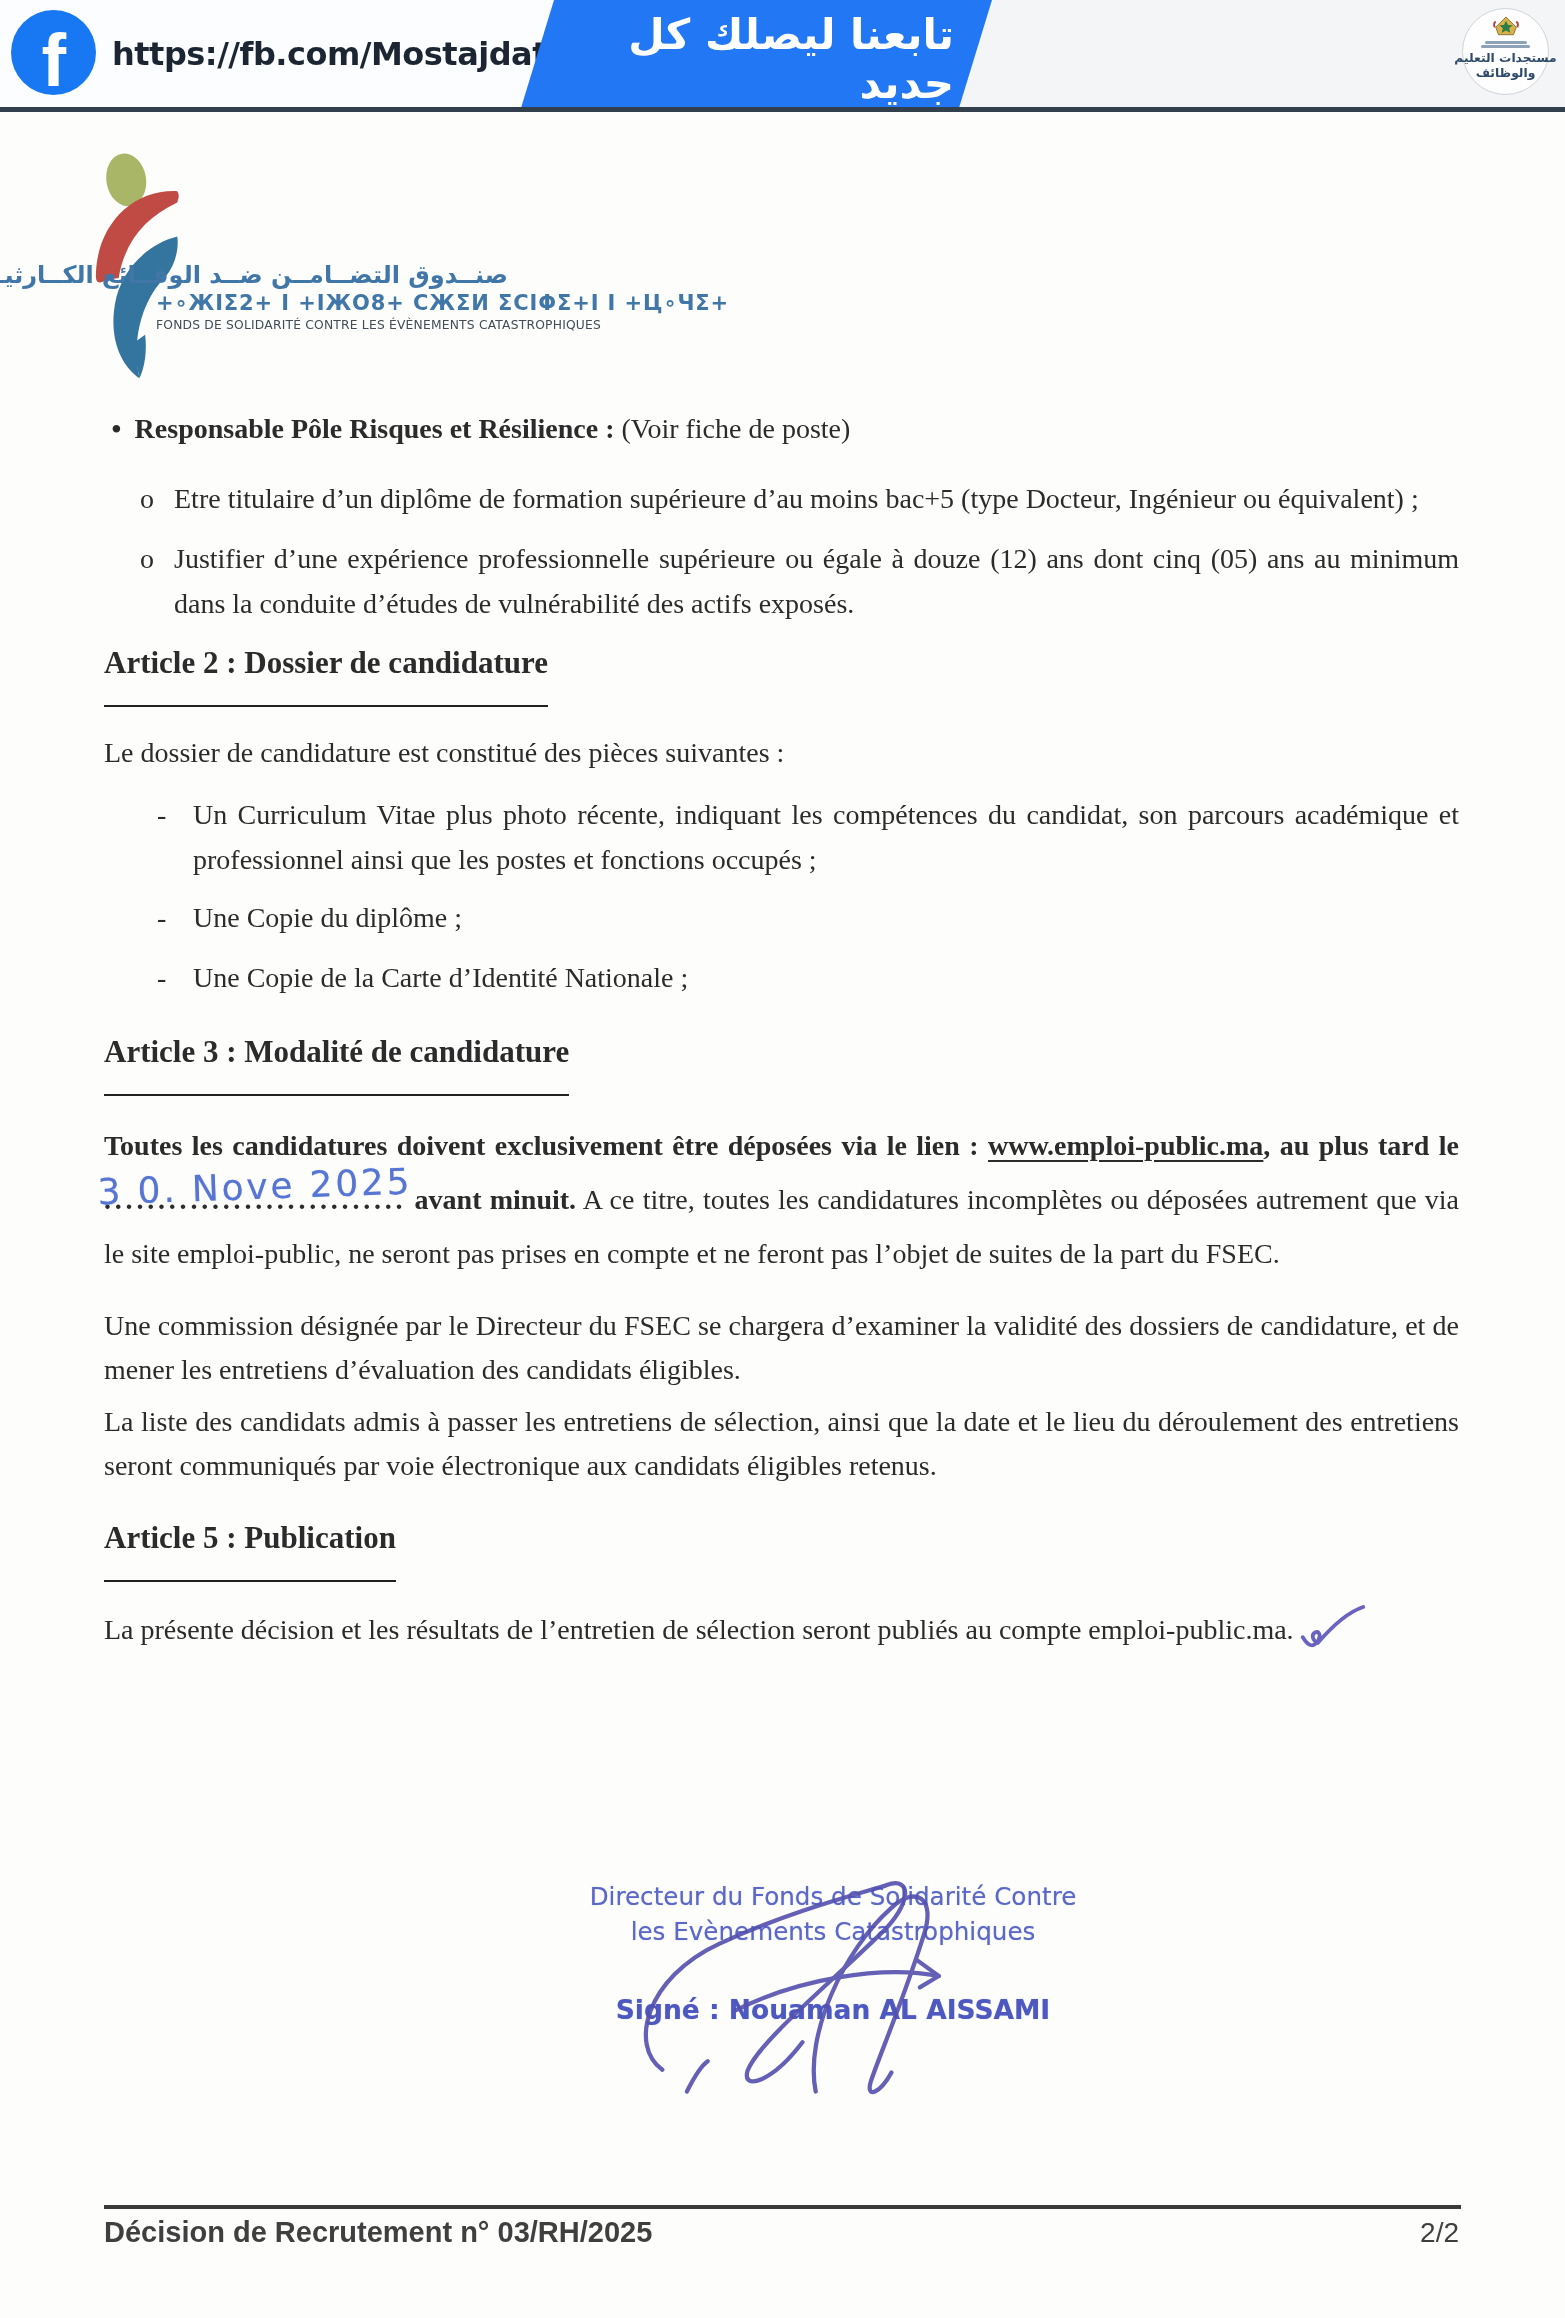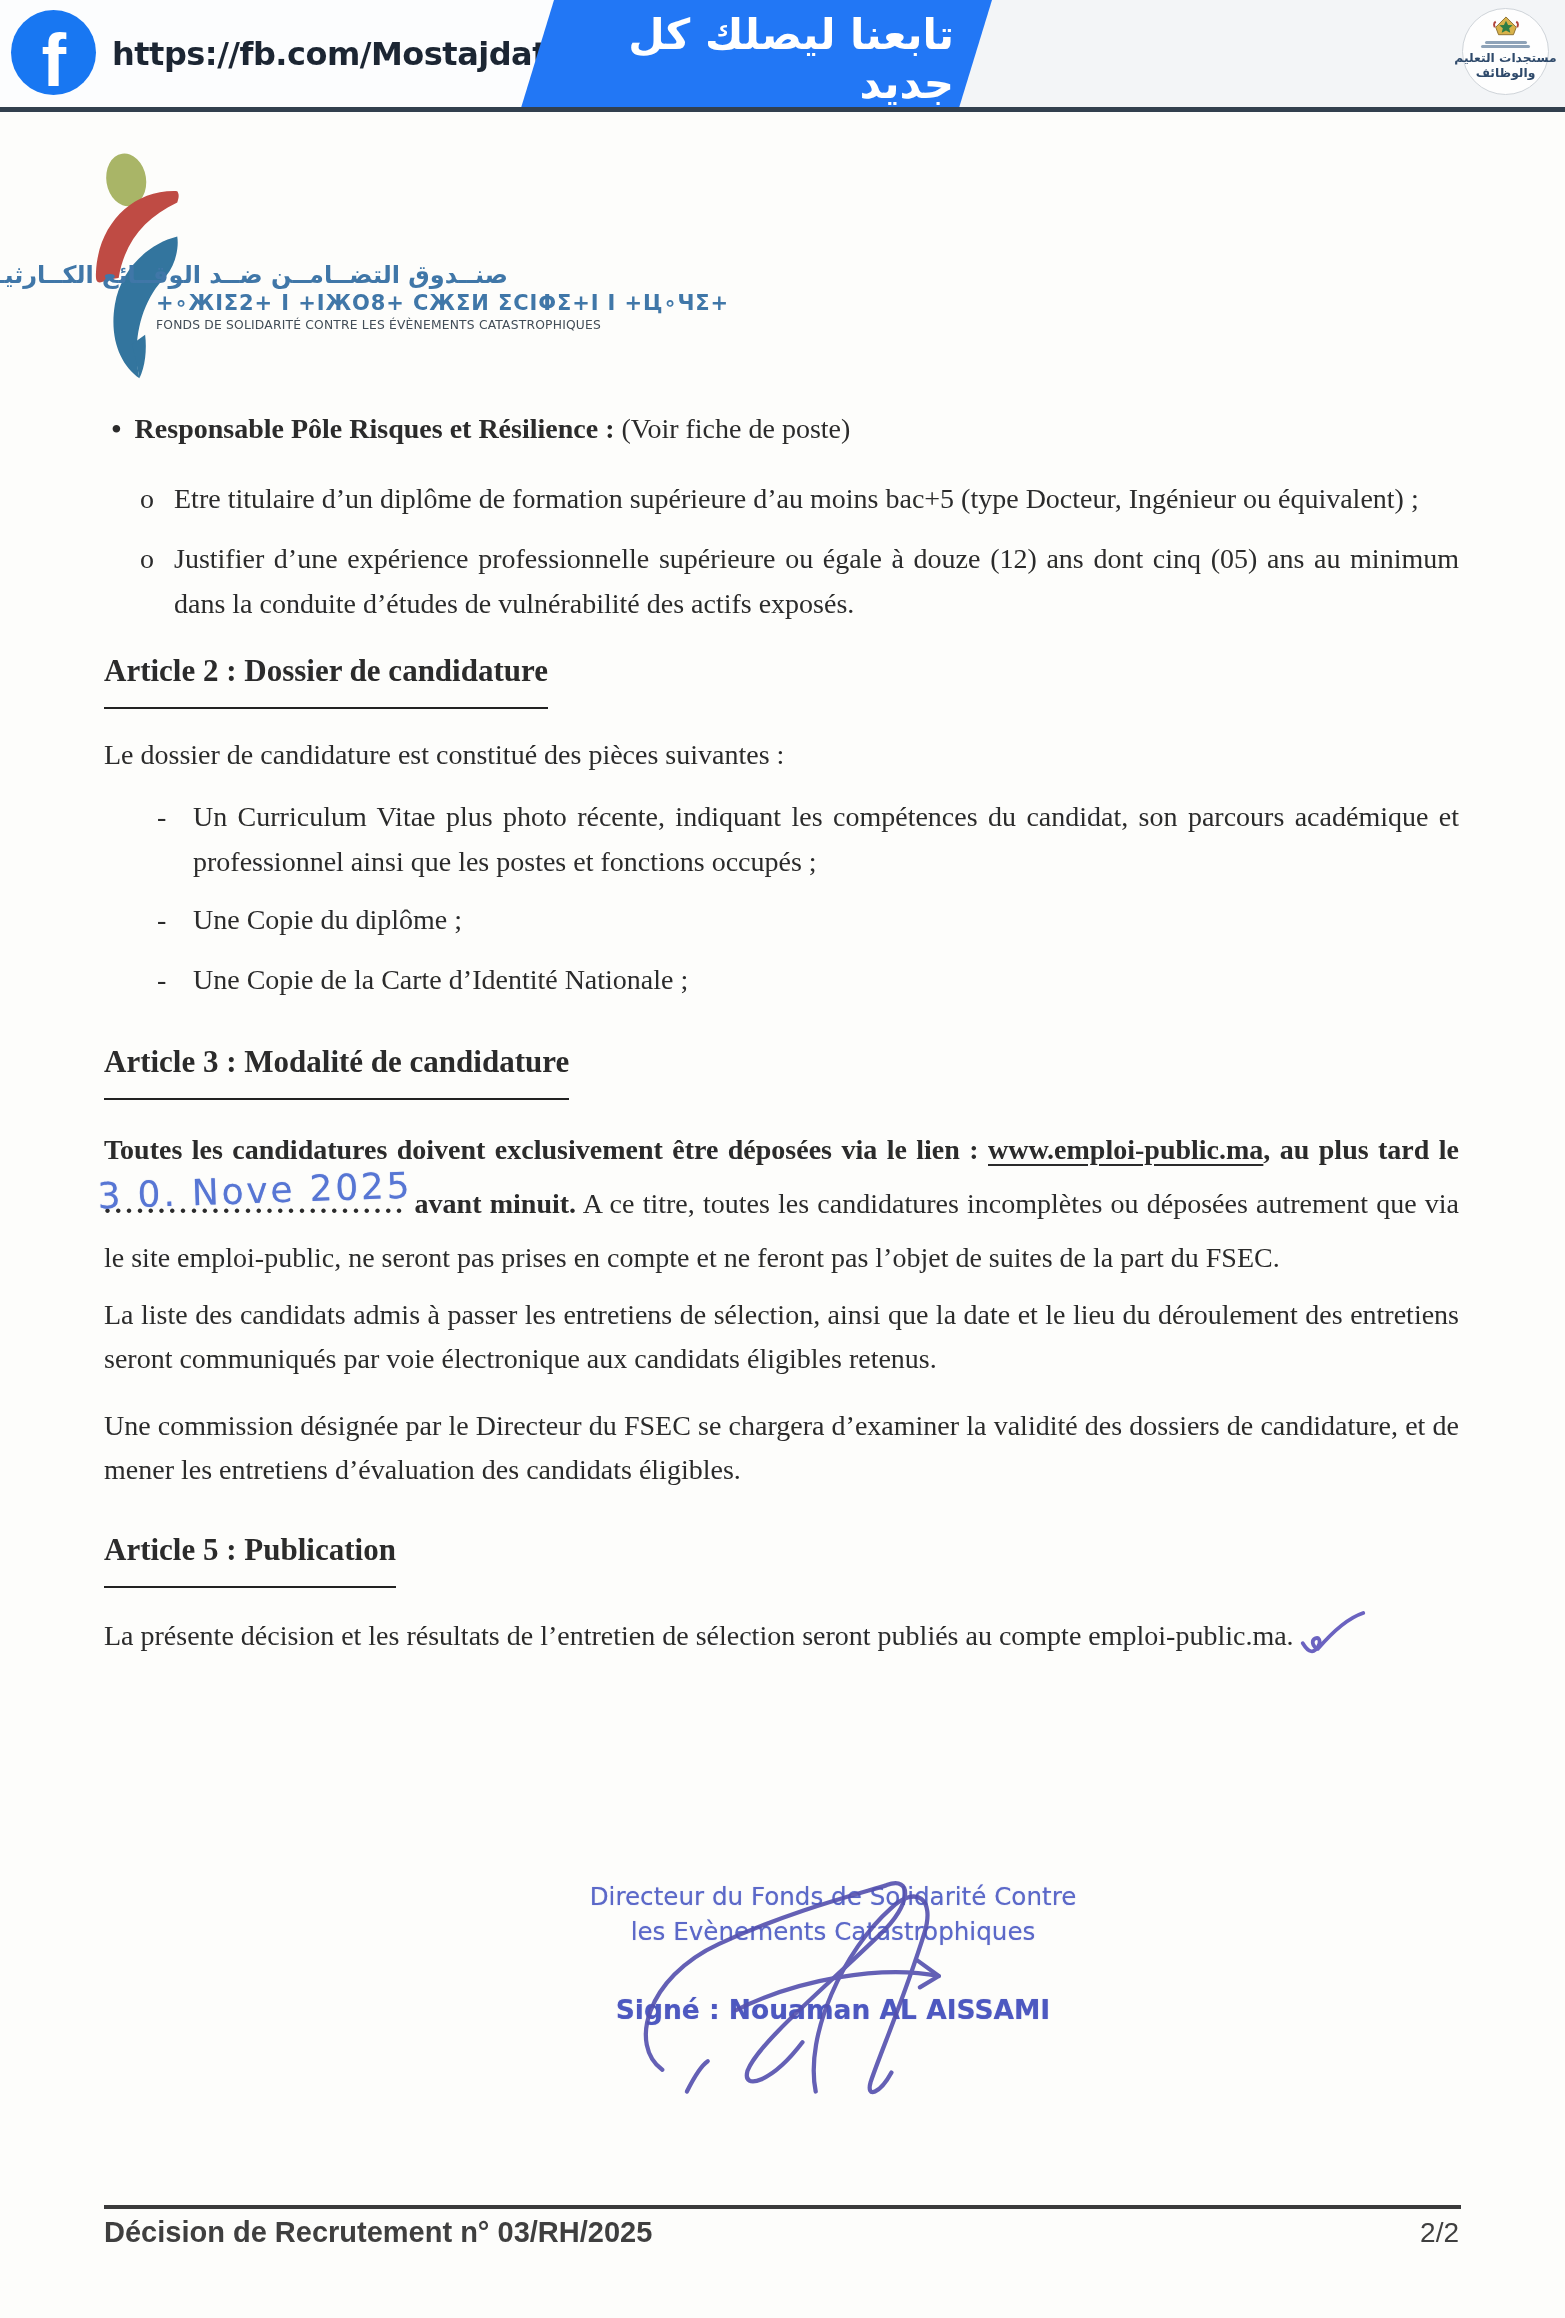--- a/index.html
+++ b/index.html
@@ -44,21 +44,21 @@
   .doc{position:absolute;left:104px;top:407px;width:1355px;font-size:28px;line-height:44px;}
   .para{text-align:justify;}
   .b{font-weight:bold;}
   .bullet-row{margin-left:7.6px;}
   .bullet-mark{font-weight:bold;margin-right:13.2px;}
   .req{position:relative;margin-left:36px;padding-left:34px;line-height:45px;text-align:justify;}
   .req .mk{position:absolute;left:0;top:0;}
   .req1{margin-top:24.6px;}
   .req2{margin-top:15px;}
   .heading{font-weight:bold;font-size:31px;margin-top:0;}
-  .heading span{display:inline-block;border-bottom:2.8px solid #222;padding-bottom:14px;margin-top:8px;}
+  .heading span{display:inline-block;border-bottom:2.8px solid #222;padding-bottom:20px;}
   .h-a2{margin-top:15px;}
   .intro{margin-top:24.6px;}
   .dash{position:relative;margin-left:53px;padding-left:36px;line-height:45px;text-align:justify;}
   .dash .mk{position:absolute;left:0;top:0;}
   .dash1{margin-top:17px;}
   .dash2{margin-top:13.2px;}
   .dash3{margin-top:15px;}
   .h-a3{margin-top:30px;}
   .para3{margin-top:23px;line-height:54px;}
   .weblink{font-weight:bold;text-decoration:underline;text-decoration-thickness:2.4px;text-underline-offset:4.7px;}
@@ -159,22 +159,22 @@
       <span>Une Copie de la Carte d’Identité Nationale ;</span>
     </div>
 
     <div class="heading h-a3">
       <span>Article 3 : Modalité de candidature</span>
     </div>
     <div class="para para3">
       <span class="b">Toutes les candidatures doivent exclusivement être déposées via le lien : </span><span class="weblink">www.emploi-public.ma</span><span class="b">, au plus tard le </span><span class="dotzone"><span>..............</span><span>..............</span><span class="stamp-date">3 0. Nove 2025</span></span><span class="b"> avant minuit.</span><span> A ce titre, toutes les candidatures incomplètes ou déposées autrement que via le site emploi-public, ne seront pas prises en compte et ne feront pas l’objet de suites de la part du FSEC.</span>
     </div>
 
+    <div class="para p-after-h">Une commission désignée par le Directeur du FSEC se chargera d’examiner la validité des dossiers de candidature, et de mener les entretiens d’évaluation des candidats éligibles.</div>
     <div class="para p-follow">La liste des candidats admis à passer les entretiens de sélection, ainsi que la date et le lieu du déroulement des entretiens seront communiqués par voie électronique aux candidats éligibles retenus.</div>
-    <div class="para p-after-h">Une commission désignée par le Directeur du FSEC se chargera d’examiner la validité des dossiers de candidature, et de mener les entretiens d’évaluation des candidats éligibles.</div>
 
     <div class="heading h-a5">
       <span>Article 5 : Publication</span>
     </div>
     <div class="para p-after-h">
       <span>La présente décision et les résultats de l’entretien de sélection seront publiés au compte emploi-public.ma.</span><span class="checkmark">
         <svg width="68" height="55" viewBox="0 0 72 58">
           <path d="M4,34 C10,44 16,46 21,36 C23,31 21,27 17,29 C13,31 14,38 20,40 M20,40 C32,26 50,8 68,2" stroke="#6b63c0" stroke-width="4" fill="none" stroke-linecap="round"></path>
         </svg>
       </span>

